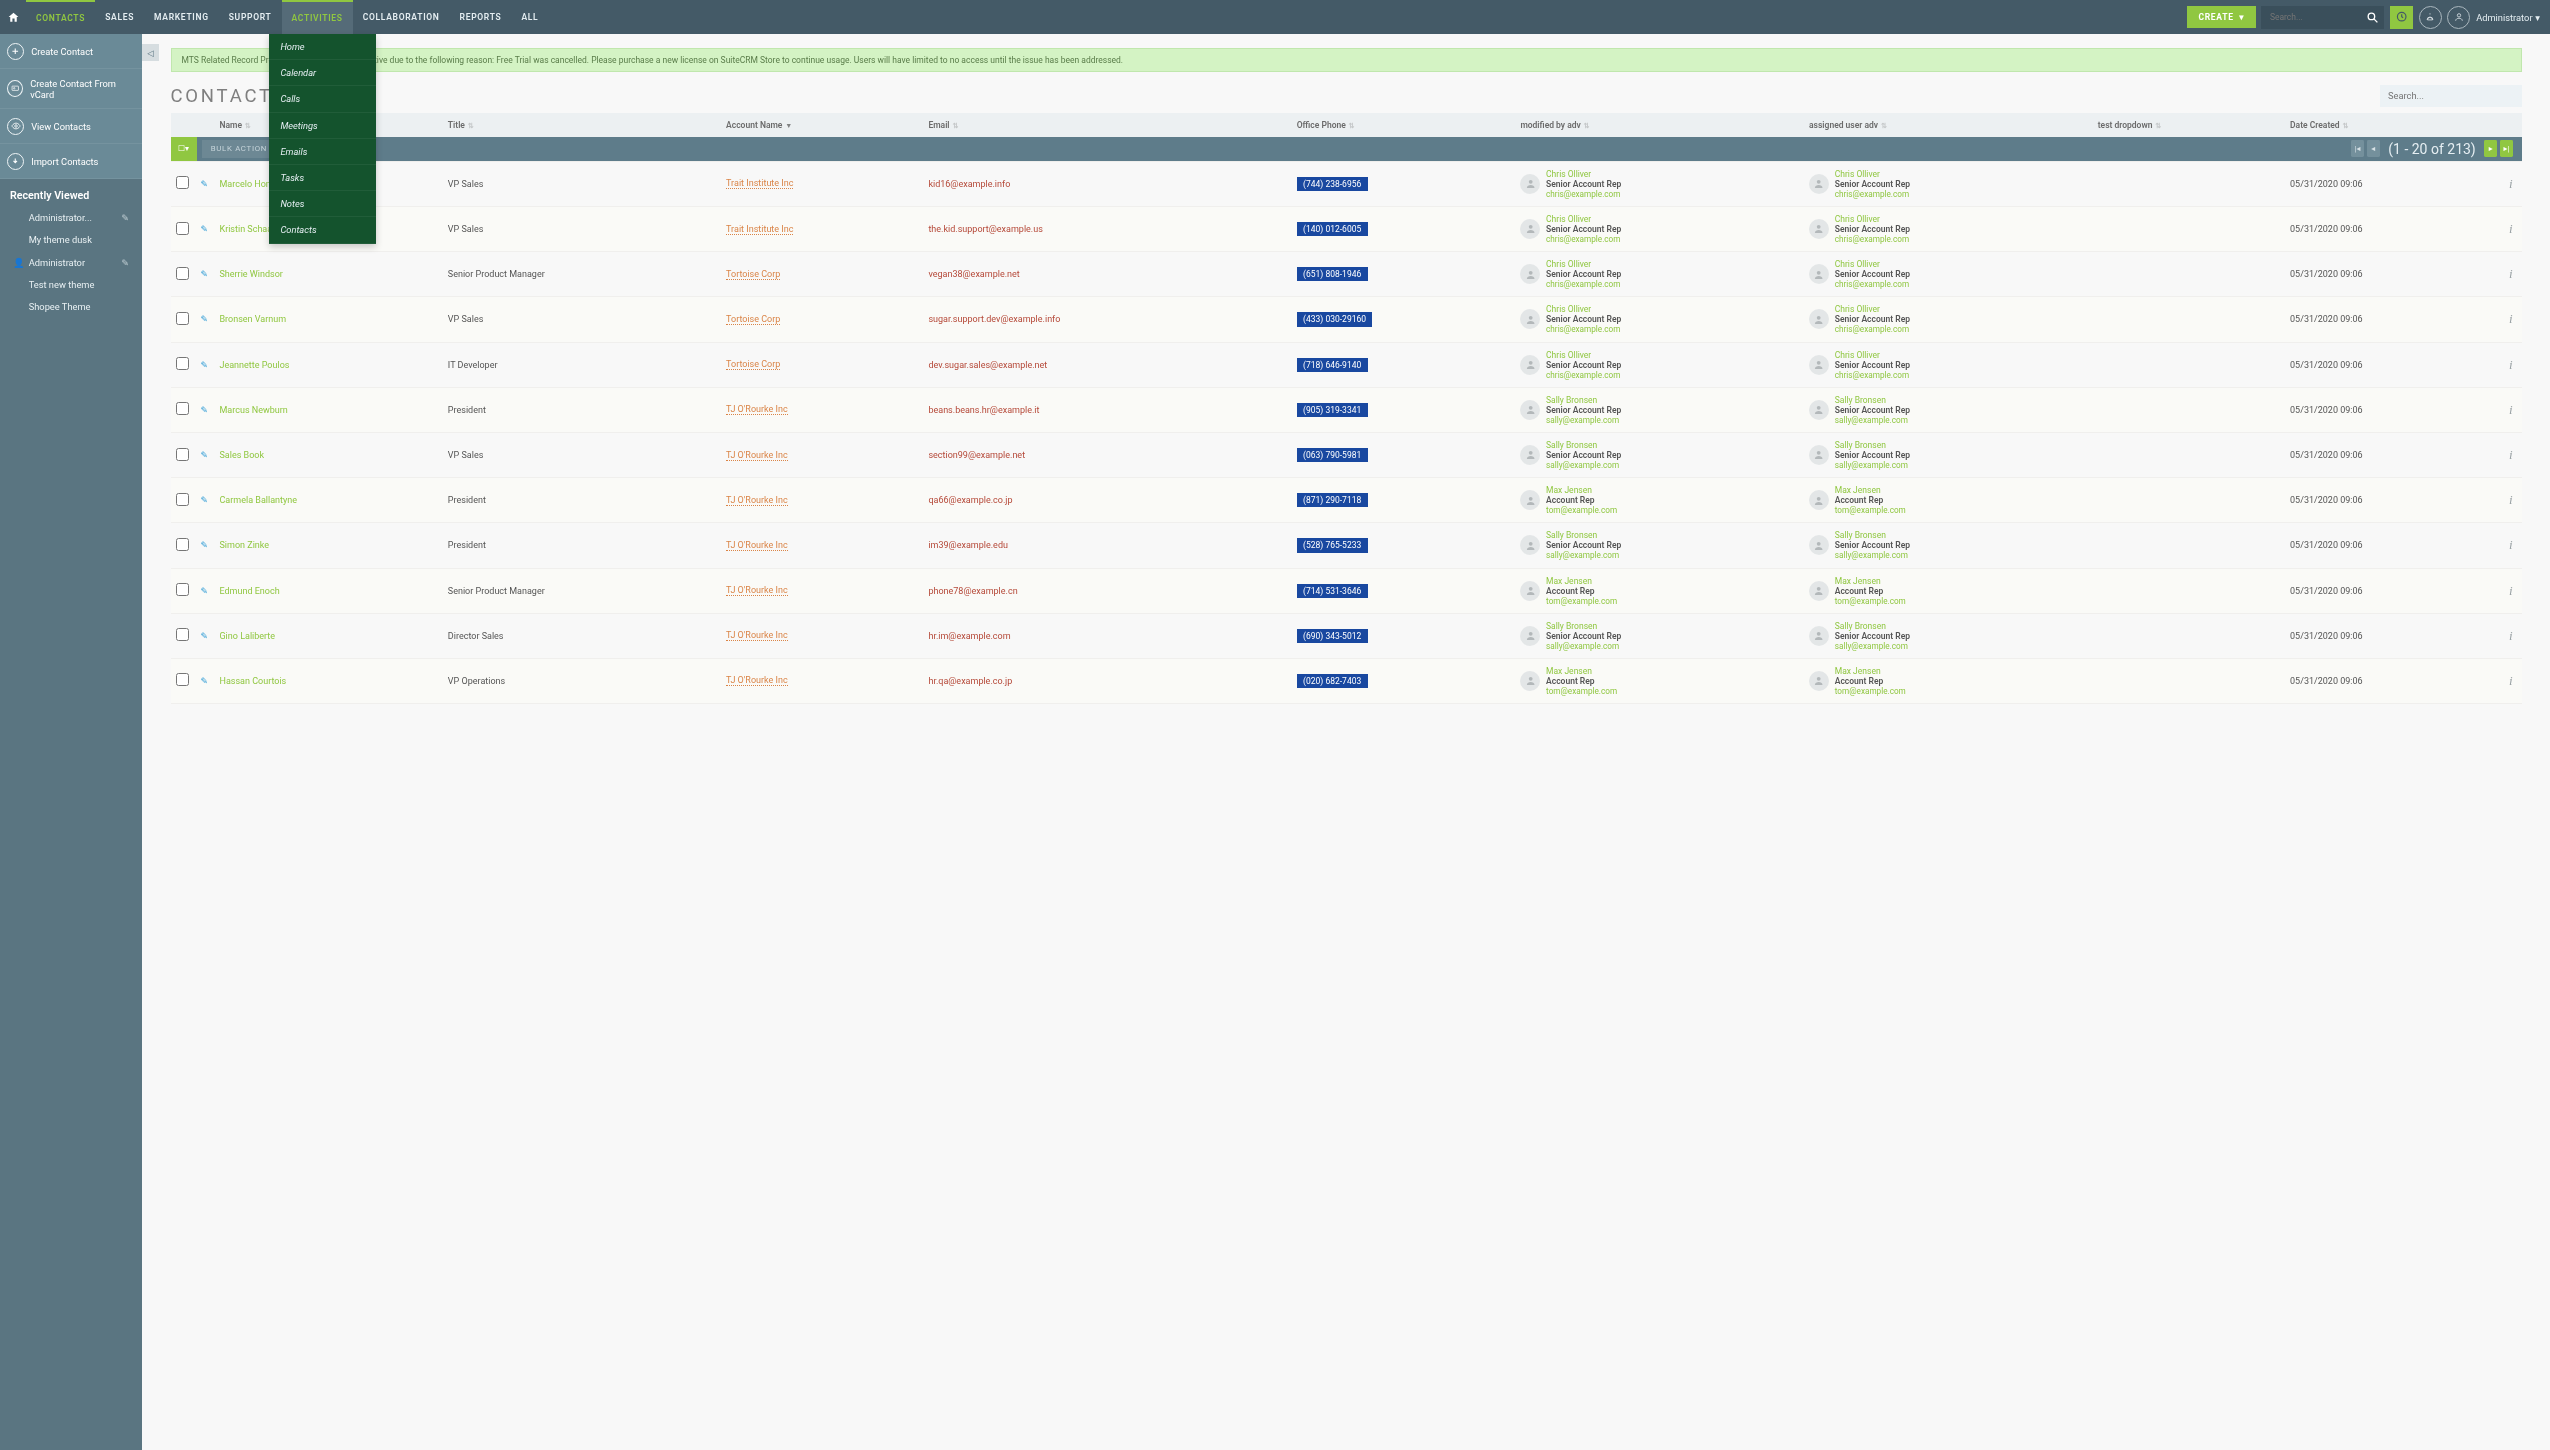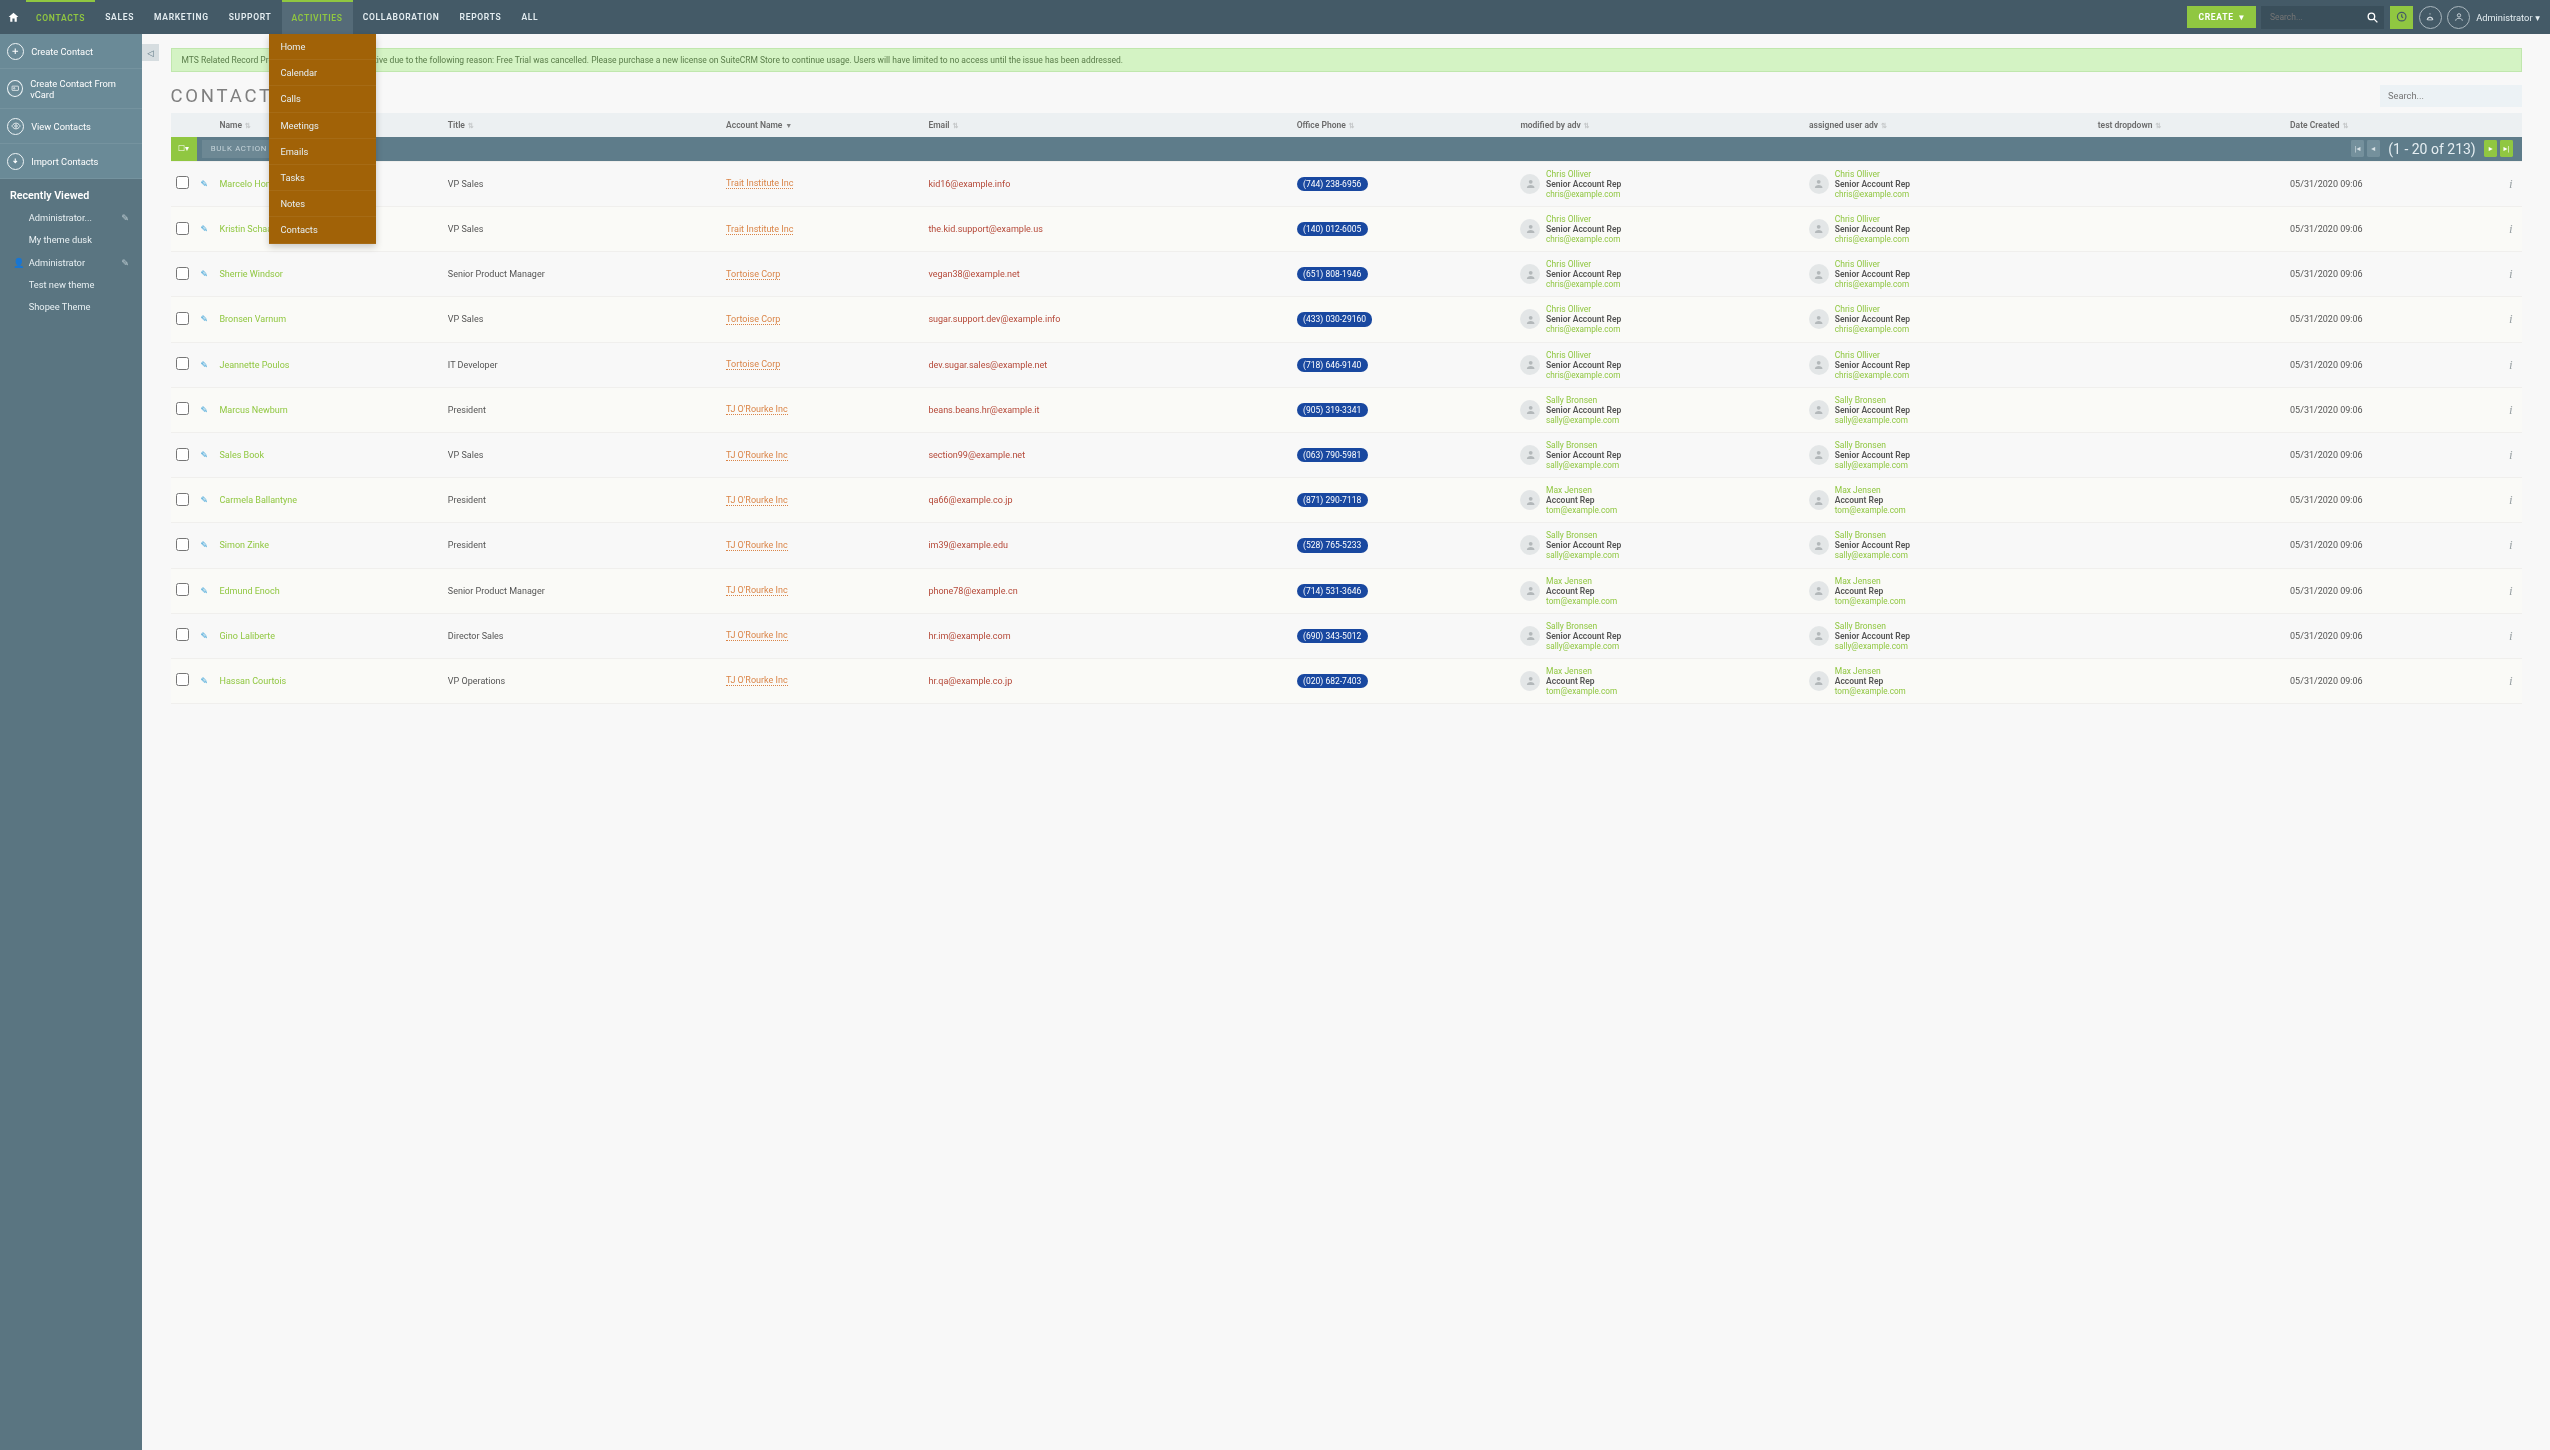--- a/index.html
+++ b/index.html
@@ -15,21 +15,21 @@
 .top-right { margin-left:auto; display:flex; align-items:center; gap:5.7px; padding-right:10px; }
 .create-btn { background:#90c741; color:#fff; padding:5.7px 11.4px; border:none; font-weight:700; letter-spacing:0.7px; font-size:8.5px; display:flex; align-items:center; gap:5.7px; cursor:pointer; }
 .searchbar { background:#3a4f5b; display:flex; align-items:center; height:23px; }
 .searchbar input { background:transparent; border:none; color:#b9c4ca; padding:0 8.5px; width:100px; outline:none; font-size:8.5px; }
 .search-icon-btn { width:23px; height:23px; display:flex; align-items:center; justify-content:center; color:#fff; cursor:pointer; }
 .icon-box { width:23px; height:23px; background:#90c741; display:flex; align-items:center; justify-content:center; color:#445a67; cursor:pointer; }
 .icon-circle { width:23px; height:23px; border:1.4px solid #aab7be; border-radius:50%; display:flex; align-items:center; justify-content:center; color:#d8e0e4; cursor:pointer; position:relative; }
 .user-label { color:#e5eef2; font-size:9.3px; display:flex; align-items:center; gap:2.8px; cursor:pointer; }
 
 
-.activities-dropdown { position:absolute; left:269px; top:34px; background:#a16207; min-width:107px; z-index:50; box-shadow:0 2.8px 7.1px rgba(0,0,0,.2); }
+.activities-dropdown { position:absolute; left:269px; top:34px; background:#14532d; min-width:107px; z-index:50; box-shadow:0 2.8px 7.1px rgba(0,0,0,.2);font-style:italic; }
 .activities-dropdown .dd-item { padding:7.1px 11.4px; color:#e5eef2; font-size:9.3px; cursor:pointer; border-bottom:0.7px solid rgba(255,255,255,.06); }
 
 
 .sidebar { position:fixed; left:0; top:34px; bottom:0; width:142px; background:#5a7581; color:#e8f0f3; z-index:5; }
 .side-action-list { background:#6a8a97; }
 .side-action { display:flex; align-items:center; gap:7.1px; padding:8.5px 7.1px; border-bottom:0.7px solid rgba(255,255,255,.08); font-size:9.3px; cursor:pointer; color:#fff; }
 .side-action .circ { width:17px; height:17px; border:1.4px solid #eef4f6; border-radius:50%; display:flex; align-items:center; justify-content:center; font-size:10px; }
 .collapse-tab { position:absolute; top:10px; right:-17px; width:17px; height:17px; background:#d6dde0; color:#5a7581; display:flex; align-items:center; justify-content:center; font-size:8.5px; cursor:pointer; }
 .side-section-title { padding:10px 10px 4.3px; font-size:10.7px; font-weight:600; color:#fff; }
 .rv-item { display:flex; align-items:center; gap:5.7px; padding:5.7px 13px; font-size:9.3px; color:#e8f0f3; cursor:pointer; }
@@ -57,21 +57,21 @@
 thead th .sortdown{opacity:.7;font-size:7.1px;margin-left:2.8px;color:#555}
 tbody tr { border-bottom:0.7px solid #f0efed; }
 tbody tr.alt { background:#fafaf7; }
 td { padding:7.1px 5.7px; vertical-align:middle; font-size:9px; color:#555; }
 td.chk{width:21.4px;text-align:center}
 td.chk input{accent-color:#90c741}
 td.edit{width:17px;color:#2a99d4;cursor:pointer}
 .link-green{color:#90c741;cursor:pointer}
 .link-orange{color:#da8447;border-bottom:0.7px dotted #da8447;cursor:pointer;display:inline-block}
 .link-red{color:#b54838;cursor:pointer}
-.phone-pill{background:#1948a0;color:#fff;padding:2.1px 6.4px;border-radius:7px;font-size:8.5px;display:inline-block;cursor:pointer}
+.phone-pill{background:#1948a0;color:#fff;padding:2.1px 6.4px;border-radius:0;font-size:8.5px;display:inline-block;cursor:pointer}
 .user-cell{display:flex;gap:5.7px;align-items:center}
 .avatar{width:20px;height:20px;background:#e3e6e7;border-radius:50%;flex:none;display:flex;align-items:center;justify-content:center;color:#b3b8ba;font-size:11.4px}
 .user-cell .nm{color:#90c741;font-size:8.5px}
 .user-cell .rl{color:#555;font-size:8.5px;font-weight:600}
 .user-cell .em{color:#90c741;font-size:8.2px}
 td.info{width:21.4px;text-align:center;font-style:italic;font-family:serif;color:#9aa2a5;font-size:13px;cursor:pointer}
 
 svg{display:block}
 </style>
 </head>

